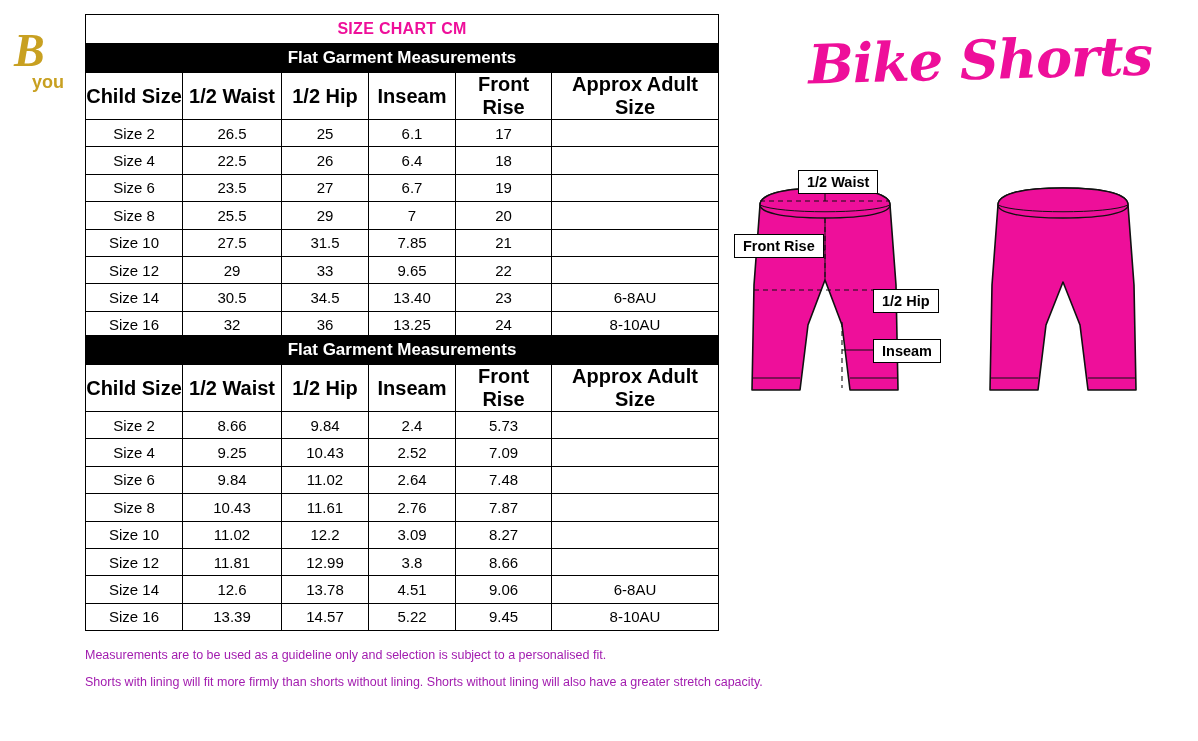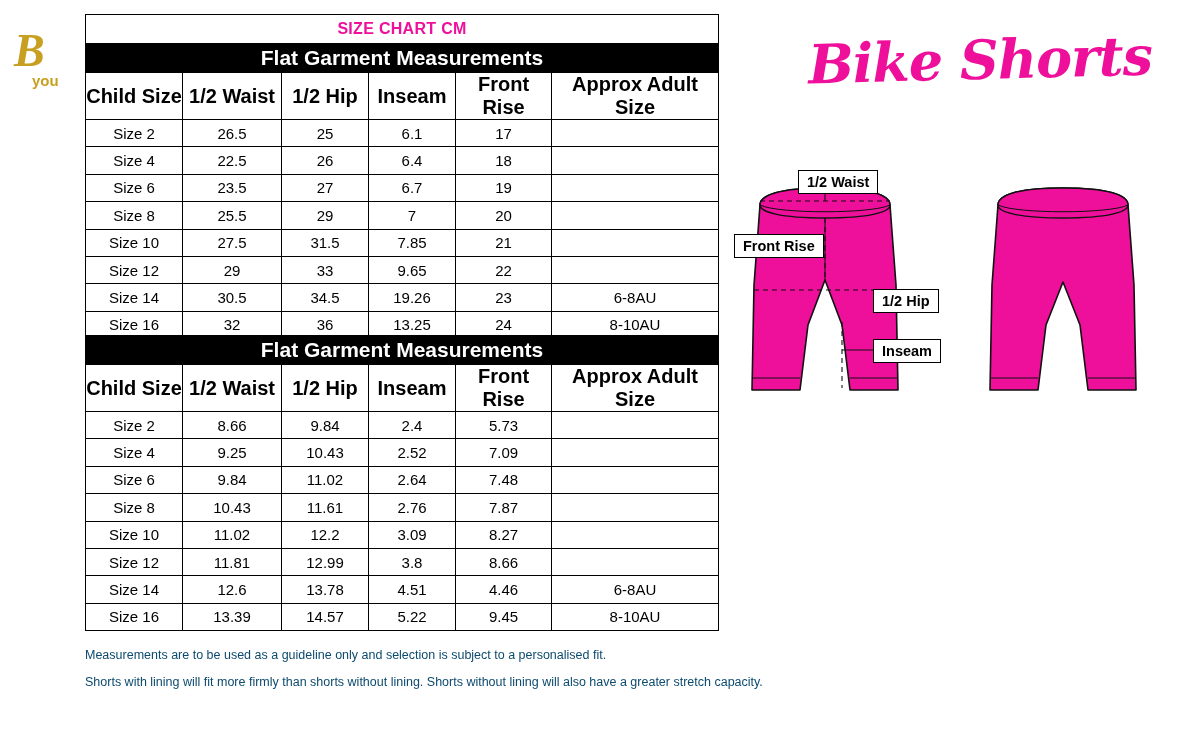--- a/index.html
+++ b/index.html
@@ -32,21 +32,21 @@
     line-height: 1;
     position: absolute;
     left: 6px;
     top: 0;
     letter-spacing: -2px;
   }
   .logo-you {
     position: absolute;
     left: 24px;
     top: 44px;
-    font-size: 15px;
+    font-size: 18px;
     color: #c8a021;
     font-weight: bold;
     font-family: "Liberation Sans", sans-serif;
   }
 
   
   .chart {
     position: absolute;
     border-collapse: collapse;
     table-layout: fixed;
@@ -69,21 +69,21 @@
     color: #ee0f9a;
     font-weight: bold;
     font-size: 16px;
     letter-spacing: .3px;
     height: 28px;
   }
   .subtitle-row td {
     background: #000;
     color: #ffffff;
     font-weight: bold;
-    font-size: 21px;
+    font-size: 17px;
     height: 28px;
     border: 1px solid #000;
   }
   .header-row td {
     font-weight: bold;
     font-size: 20px;
     height: 28px;
   }
   .body-row td {
     height: 26.4px;
@@ -144,21 +144,21 @@
   
   .notes {
     position: absolute;
     left: 85px;
     top: 648px;
     width: 1060px;
   }
   .notes p {
     margin: 0 0 13px 0;
     font-size: 12.5px;
-    color: #0c4a6e;
+    color: #a21caf;
     font-family: "Liberation Sans", sans-serif;
   }
 </style>
 </head>
 <body>
 
 <div class="logo">
   <div class="logo-b">B</div>
   <div class="logo-you">you</div>
 </div>
@@ -232,21 +232,21 @@
       <td>29</td>
       <td>33</td>
       <td>9.65</td>
       <td>22</td>
       <td></td>
     </tr>
     <tr class="body-row">
       <td class="sz">Size 14</td>
       <td>30.5</td>
       <td>34.5</td>
-      <td>19.26</td>
+      <td>13.40</td>
       <td>23</td>
       <td>6-8AU</td>
     </tr>
     <tr class="body-row">
       <td class="sz">Size 16</td>
       <td>32</td>
       <td>36</td>
       <td>13.25</td>
       <td>24</td>
       <td>8-10AU</td>
@@ -321,21 +321,21 @@
       <td>12.99</td>
       <td>3.8</td>
       <td>8.66</td>
       <td></td>
     </tr>
     <tr class="body-row">
       <td class="sz">Size 14</td>
       <td>12.6</td>
       <td>13.78</td>
       <td>4.51</td>
-      <td>4.46</td>
+      <td>9.06</td>
       <td>6-8AU</td>
     </tr>
     <tr class="body-row">
       <td class="sz">Size 16</td>
       <td>13.39</td>
       <td>14.57</td>
       <td>5.22</td>
       <td>9.45</td>
       <td>8-10AU</td>
     </tr>

